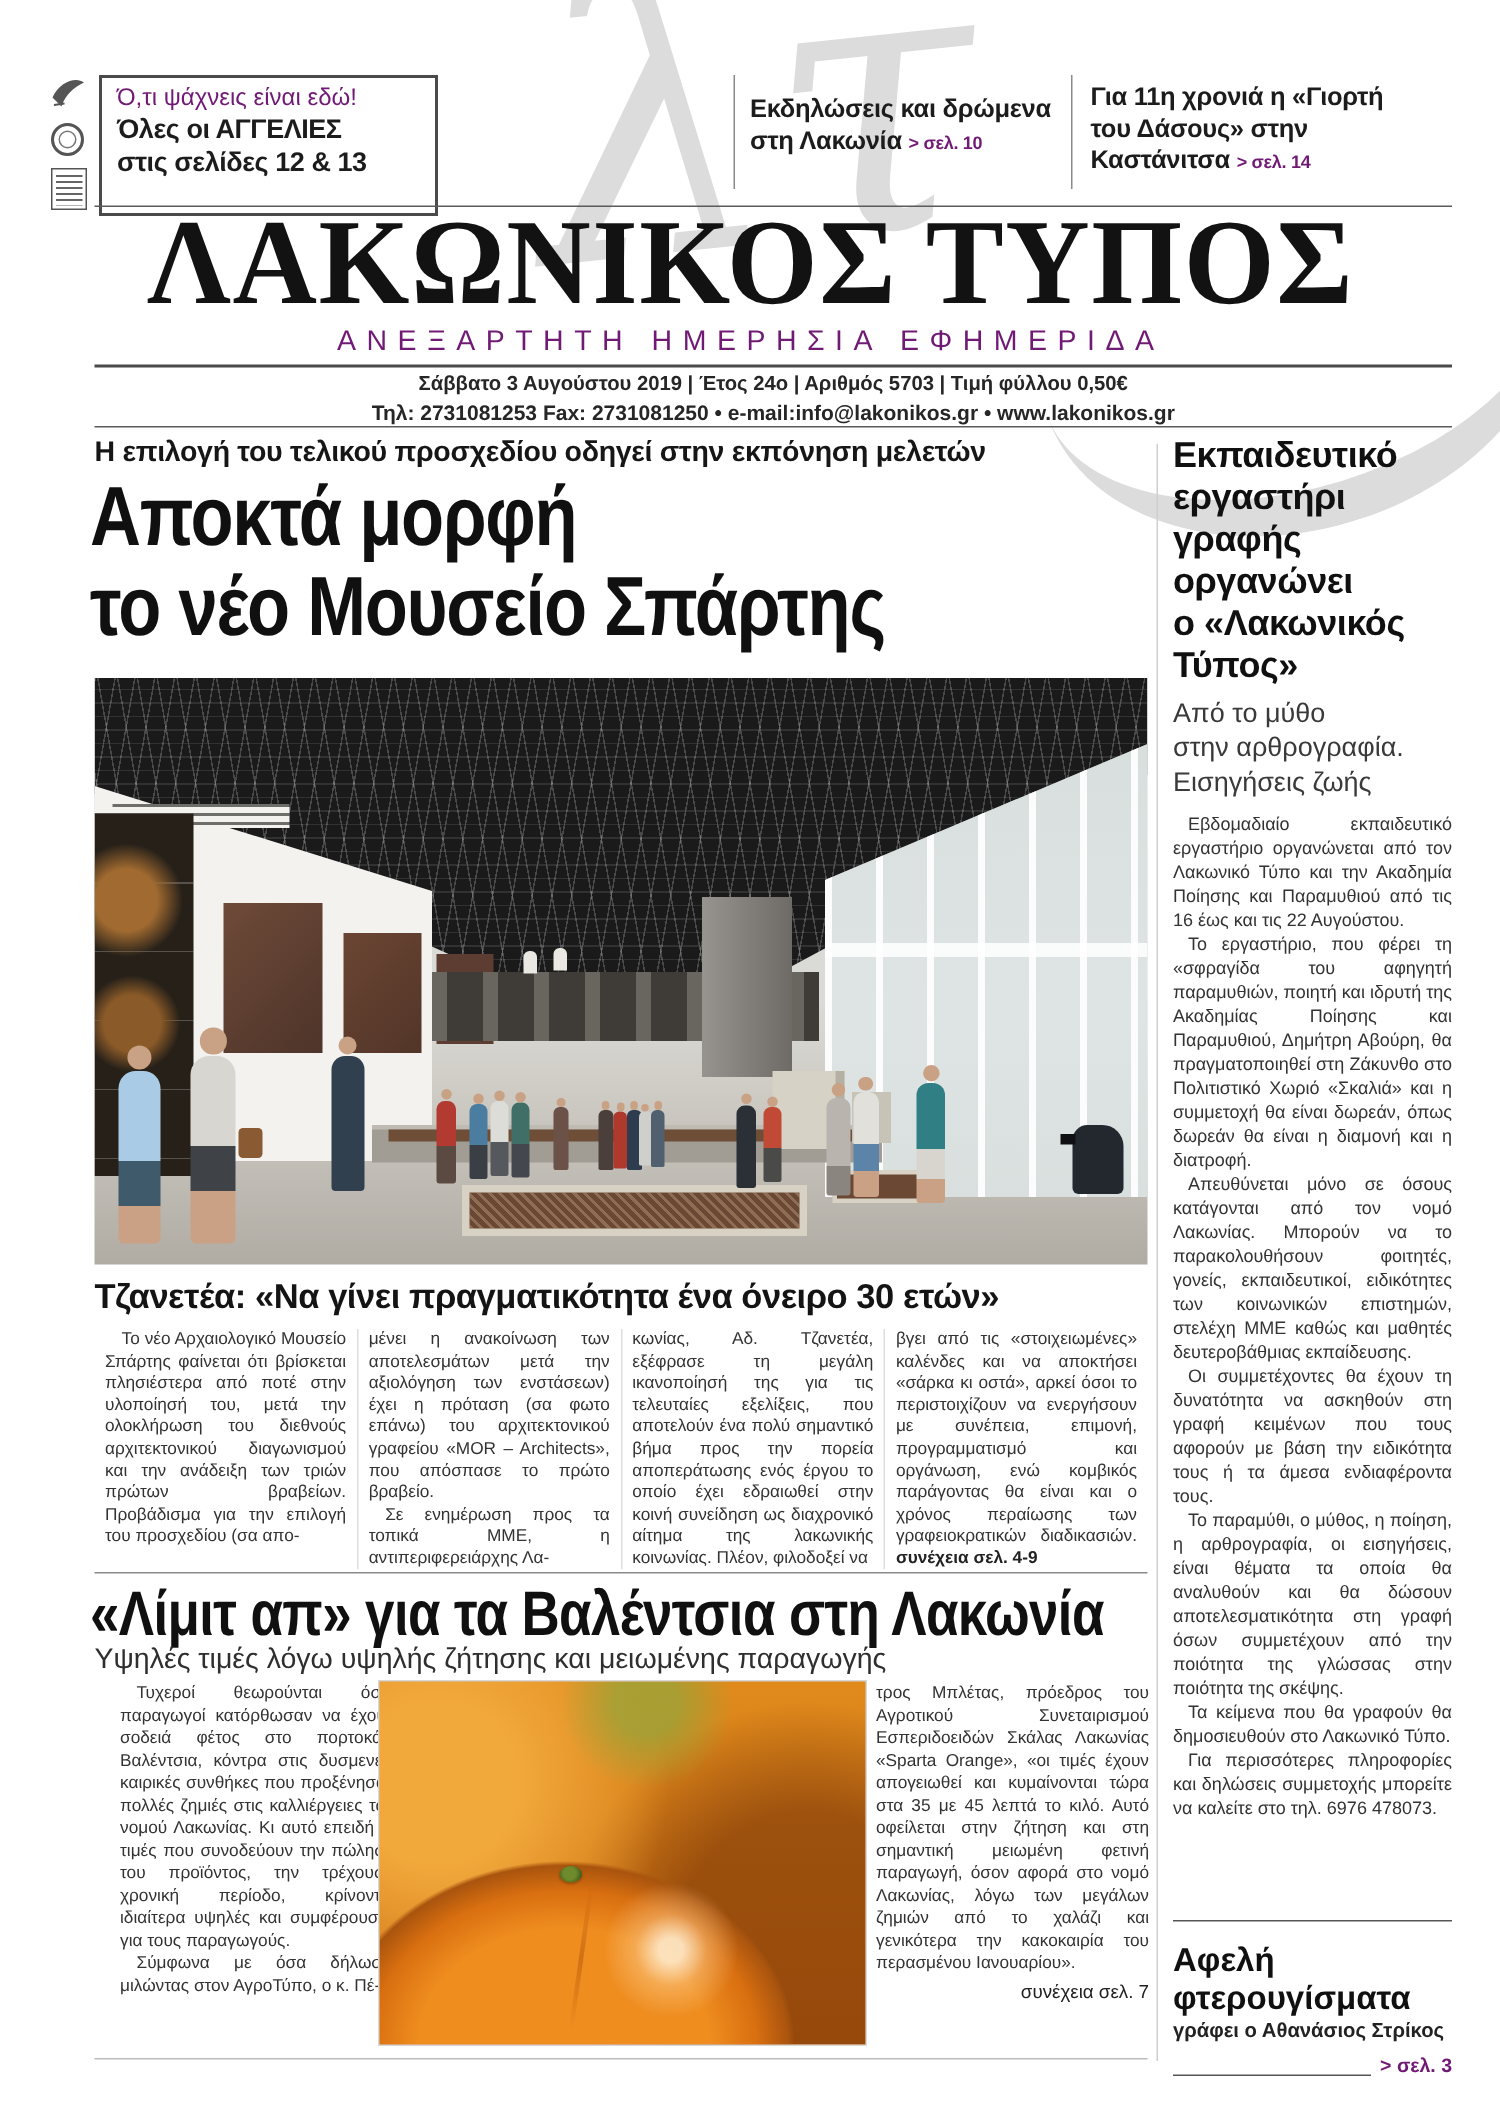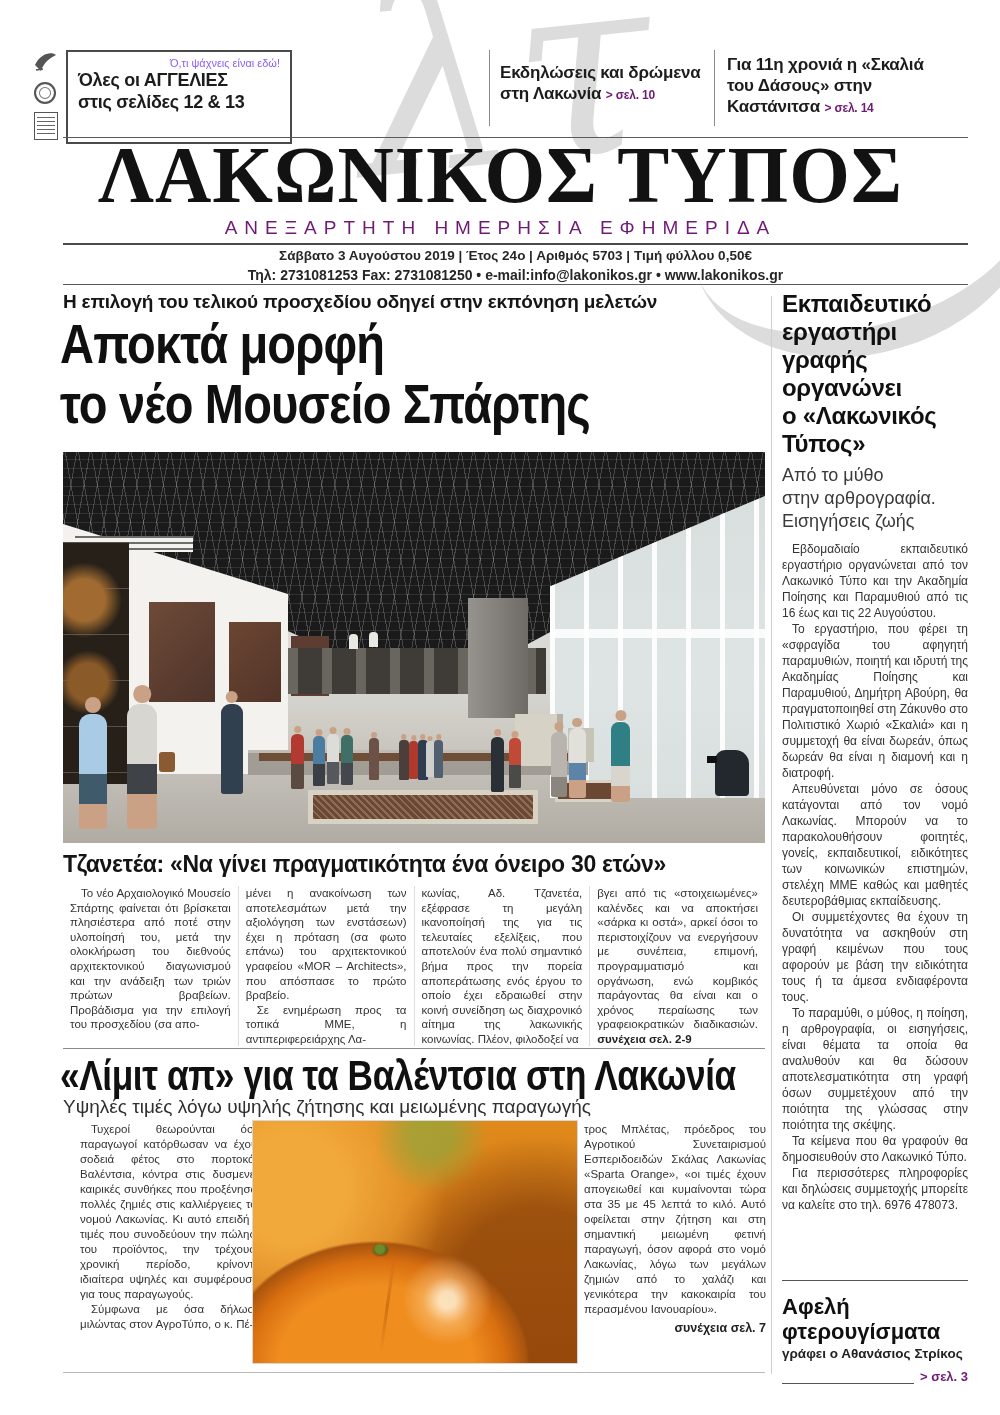--- a/index.html
+++ b/index.html
@@ -13,21 +13,21 @@
 
   .z{position:absolute;z-index:2;}
 
   
   .stamp-icons{left:32px;top:50px;width:30px;}
   .icon-bird{display:block;width:26px;height:24px;}
   .icon-circle{display:block;width:18px;height:18px;border:2px solid #555;border-radius:50%;margin:8px 0 0 2px;box-shadow:inset 0 0 0 3px #fff, inset 0 0 0 4px #777;}
   .icon-barcode{display:block;width:18px;height:22px;border:1px solid #555;margin:8px 0 0 2px;background:repeating-linear-gradient(180deg,#666 0 1px,transparent 1px 4px);background-clip:content-box;padding:2px;}
 
   .ads-box{left:66px;top:50px;width:202px;height:80px;border:2px solid #4a4a4a;padding:5px 10px;box-sizing:content-box;background:#fff;}
-  .ads-l1{font-size:11px;color:#8b5cf6;text-align:right;}
+  .ads-l1{font-size:16px;color:#701a75;}
   .ads-l2,.ads-l3{font-size:18px;font-weight:bold;color:#1c1c1c;line-height:22px;letter-spacing:-.3px;}
 
   .teaser{font-size:17px;line-height:21px;font-weight:bold;color:#1c1c1c;letter-spacing:-.2px;}
   .teaser1{left:282px;top:54px;width:198px;}
   .teaser2{left:500px;top:62px;width:205px;}
   .teaser3{left:727px;top:54px;width:222px;}
   .page-ref{font-size:12px;font-weight:bold;color:#701a75;white-space:nowrap;}
   .tsep{position:absolute;z-index:2;width:1px;height:76px;background:#8a8a8a;top:50px;}
   .tsep1{left:489px;} .tsep2{left:714px;}
 
@@ -116,21 +116,21 @@
   .promo-refline .page-ref{font-size:13px;margin-left:6px;}
 
   
   .v-headline{left:60px;top:1052px;width:860px;font-size:42px;font-weight:bold;color:#101010;letter-spacing:-.5px;white-space:nowrap;transform:scale(.84,1);transform-origin:left top;}
   .v-deck{left:63px;top:1096px;width:705px;font-size:19px;color:#2f2f2f;}
   .v-col{height:246px;overflow:hidden;font-size:11.5px;line-height:15px;text-align:justify;color:#333;}
   .v-col p{margin:0;}
   .v-col p.ind{text-indent:11px;}
   .v-left{left:80px;top:1122px;width:183px;}
   .v-right{left:584px;top:1122px;width:182px;}
-  .v-more{text-align:right;font-weight:bold;font-size:12.5px;color:#222;margin-top:4px;}
+  .v-more{text-align:right;font-weight:normal;font-size:12.5px;color:#222;margin-top:4px;}
 
   .oranges{left:252px;top:1120px;width:326px;height:244px;border:1px solid #d8d8d8;box-sizing:border-box;
     background-color:#d97a16;
     background-image:
       radial-gradient(circle at 55% 6%,rgba(150,165,58,.75) 0 7%,rgba(150,165,58,0) 20%),
       radial-gradient(circle at 60% 74%,rgba(255,240,214,.85) 0 3%,rgba(255,214,158,.4) 9%,rgba(255,214,158,0) 17%),
       radial-gradient(ellipse 60% 64% at 38% 100%,#ef8d1f 0 50%,#d96f10 66%,#a9540e 77%,rgba(169,84,14,0) 79%),
       radial-gradient(circle at 12% 28%,#f2a93c 0 16%,rgba(242,169,60,0) 46%),
       radial-gradient(circle at 88% 72%,rgba(110,45,5,.55) 0 26%,rgba(110,45,5,0) 48%),
       linear-gradient(180deg,#e08a1c,#c76a12);}
@@ -157,21 +157,21 @@
 
   <div class="z ads-box">
     <div class="ads-l1">Ό,τι ψάχνεις είναι εδώ!</div>
     <div class="ads-l2">Όλες οι ΑΓΓΕΛΙΕΣ</div>
     <div class="ads-l3">στις σελίδες 12 &amp; 13</div>
   </div>
 
   <div class="tsep tsep1"></div>
   <div class="z teaser teaser2"><span>Εκδηλώσεις και δρώμενα στη Λακωνία </span><span class="page-ref">&gt; σελ. 10</span></div>
   <div class="tsep tsep2"></div>
-  <div class="z teaser teaser3"><span>Για 11η χρονιά η «Σκαλιά του Δάσους» στην Καστάνιτσα </span><span class="page-ref">&gt; σελ. 14</span></div>
+  <div class="z teaser teaser3"><span>Για 11η χρονιά η «Γιορτή του Δάσους» στην Καστάνιτσα </span><span class="page-ref">&gt; σελ. 14</span></div>
 
   <div class="hrule rule-top"></div>
 
   <div class="z masthead">
     <div class="mast-title">ΛΑΚΩΝΙΚΟΣ ΤΥΠΟΣ</div>
     <div class="mast-sub">ΑΝΕΞΑΡΤΗΤΗ ΗΜΕΡΗΣΙΑ ΕΦΗΜΕΡΙΔΑ</div>
   </div>
   <div class="hrule rule-b"></div>
   <div class="info-line info1">Σάββατο 3 Αυγούστου 2019 | Έτος 24ο | Αριθμός 5703 | Τιμή φύλλου 0,50€</div>
   <div class="info-line info2">Τηλ: 2731081253 Fax: 2731081250 • e-mail:info@lakonikos.gr • www.lakonikos.gr</div>
@@ -233,21 +233,21 @@
       <p class="ind">Το νέο Αρχαιολογικό Μουσείο Σπάρτης φαίνεται ότι βρίσκεται πλησιέστερα από ποτέ στην υλοποίησή του, μετά την ολοκλήρωση του διεθνούς αρχιτεκτονικού διαγωνισμού και την ανάδειξη των τριών πρώτων βραβείων. Προβάδισμα για την επιλογή του προσχεδίου (σα απο-</p>
     </div>
     <div class="lead-col">
       <p>μένει η ανακοίνωση των αποτελεσμάτων μετά την αξιολόγηση των ενστάσεων) έχει η πρόταση (σα φωτο επάνω) του αρχιτεκτονικού γραφείου «MOR – Architects», που απόσπασε το πρώτο βραβείο.</p>
       <p class="ind">Σε ενημέρωση προς τα τοπικά ΜΜΕ, η αντιπεριφερειάρχης Λα-</p>
     </div>
     <div class="lead-col">
       <p>κωνίας, Αδ. Τζανετέα, εξέφρασε τη μεγάλη ικανοποίησή της για τις τελευταίες εξελίξεις, που αποτελούν ένα πολύ σημαντικό βήμα προς την πορεία αποπεράτωσης ενός έργου το οποίο έχει εδραιωθεί στην κοινή συνείδηση ως διαχρονικό αίτημα της λακωνικής κοινωνίας. Πλέον, φιλοδοξεί να</p>
     </div>
     <div class="lead-col">
-      <p><span>βγει από τις «στοιχειωμένες» καλένδες και να αποκτήσει «σάρκα κι οστά», αρκεί όσοι το περιστοιχίζουν να ενεργήσουν με συνέπεια, επιμονή, προγραμματισμό και οργάνωση, ενώ κομβικός παράγοντας θα είναι και ο χρόνος περαίωσης των γραφειοκρατικών διαδικασιών. </span><span class="bold-ref">συνέχεια σελ. 2-9</span></p>
+      <p><span>βγει από τις «στοιχειωμένες» καλένδες και να αποκτήσει «σάρκα κι οστά», αρκεί όσοι το περιστοιχίζουν να ενεργήσουν με συνέπεια, επιμονή, προγραμματισμό και οργάνωση, ενώ κομβικός παράγοντας θα είναι και ο χρόνος περαίωσης των γραφειοκρατικών διαδικασιών. </span><span class="bold-ref">συνέχεια σελ. 4-9</span></p>
     </div>
   </div>
 
   <div class="hrule rule-d"></div>
 
   <div class="sidebar-vrule"></div>
   <div class="z sidebar">
     <div class="sb-title">Εκπαιδευτικό
 εργαστήρι γραφής
 οργανώνει

